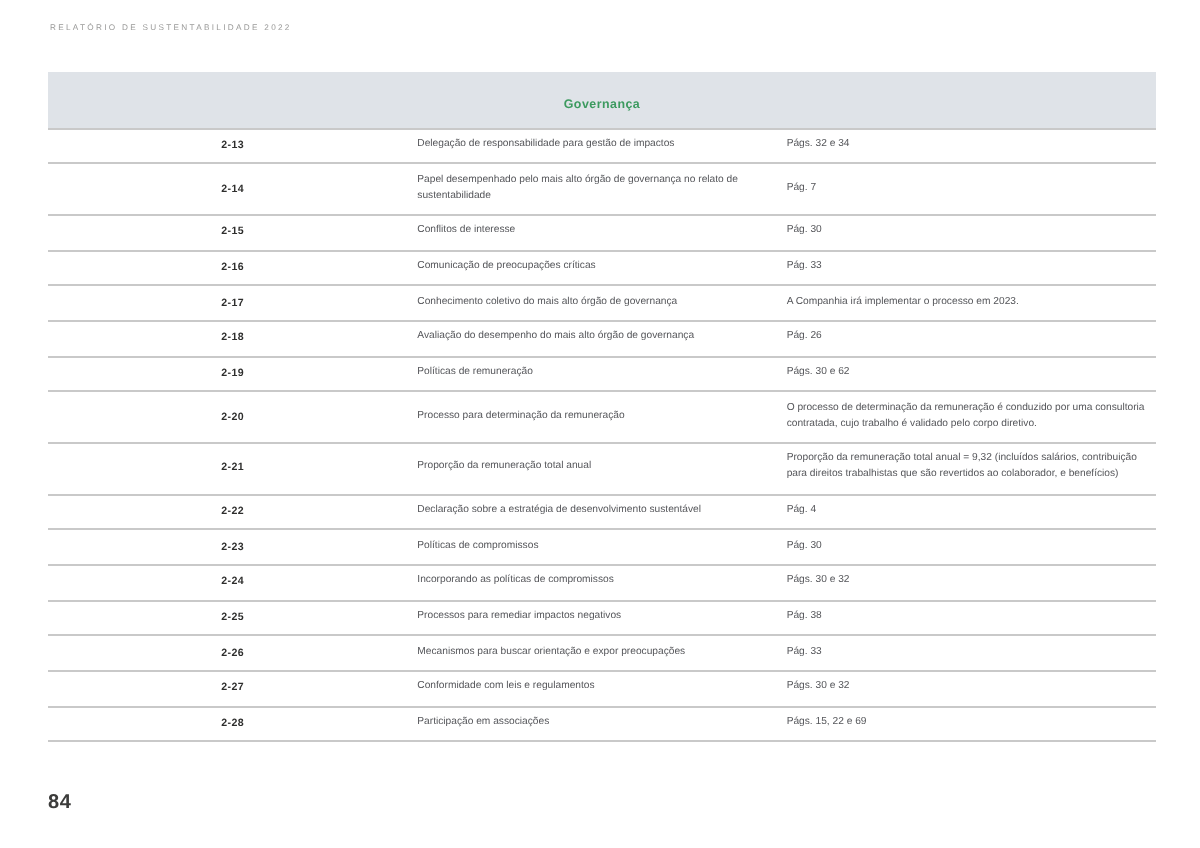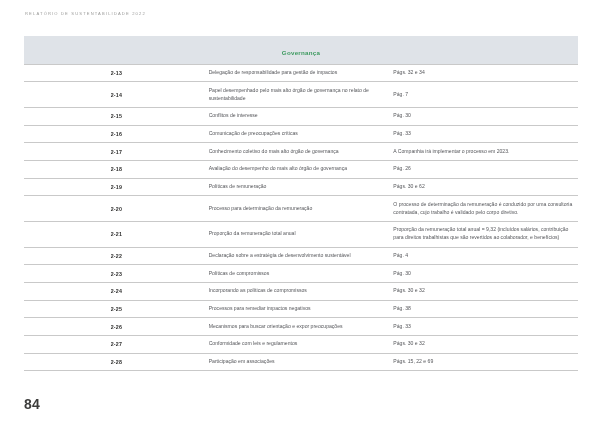--- a/index.html
+++ b/index.html
@@ -95,21 +95,21 @@
     font-size: 5.1px;
     line-height: 1.55;
     color: #55565a;
   }
 
   
   .folio {
     position: absolute;
     left: 24px;
     top: 396px;
-    font-size: 14px;
+    font-size: 10px;
     font-weight: 700;
     color: #3c3c3b;
     letter-spacing: 0.3px;
   }
 </style>
 </head>
 <body>
 
 <div class="page">
 

